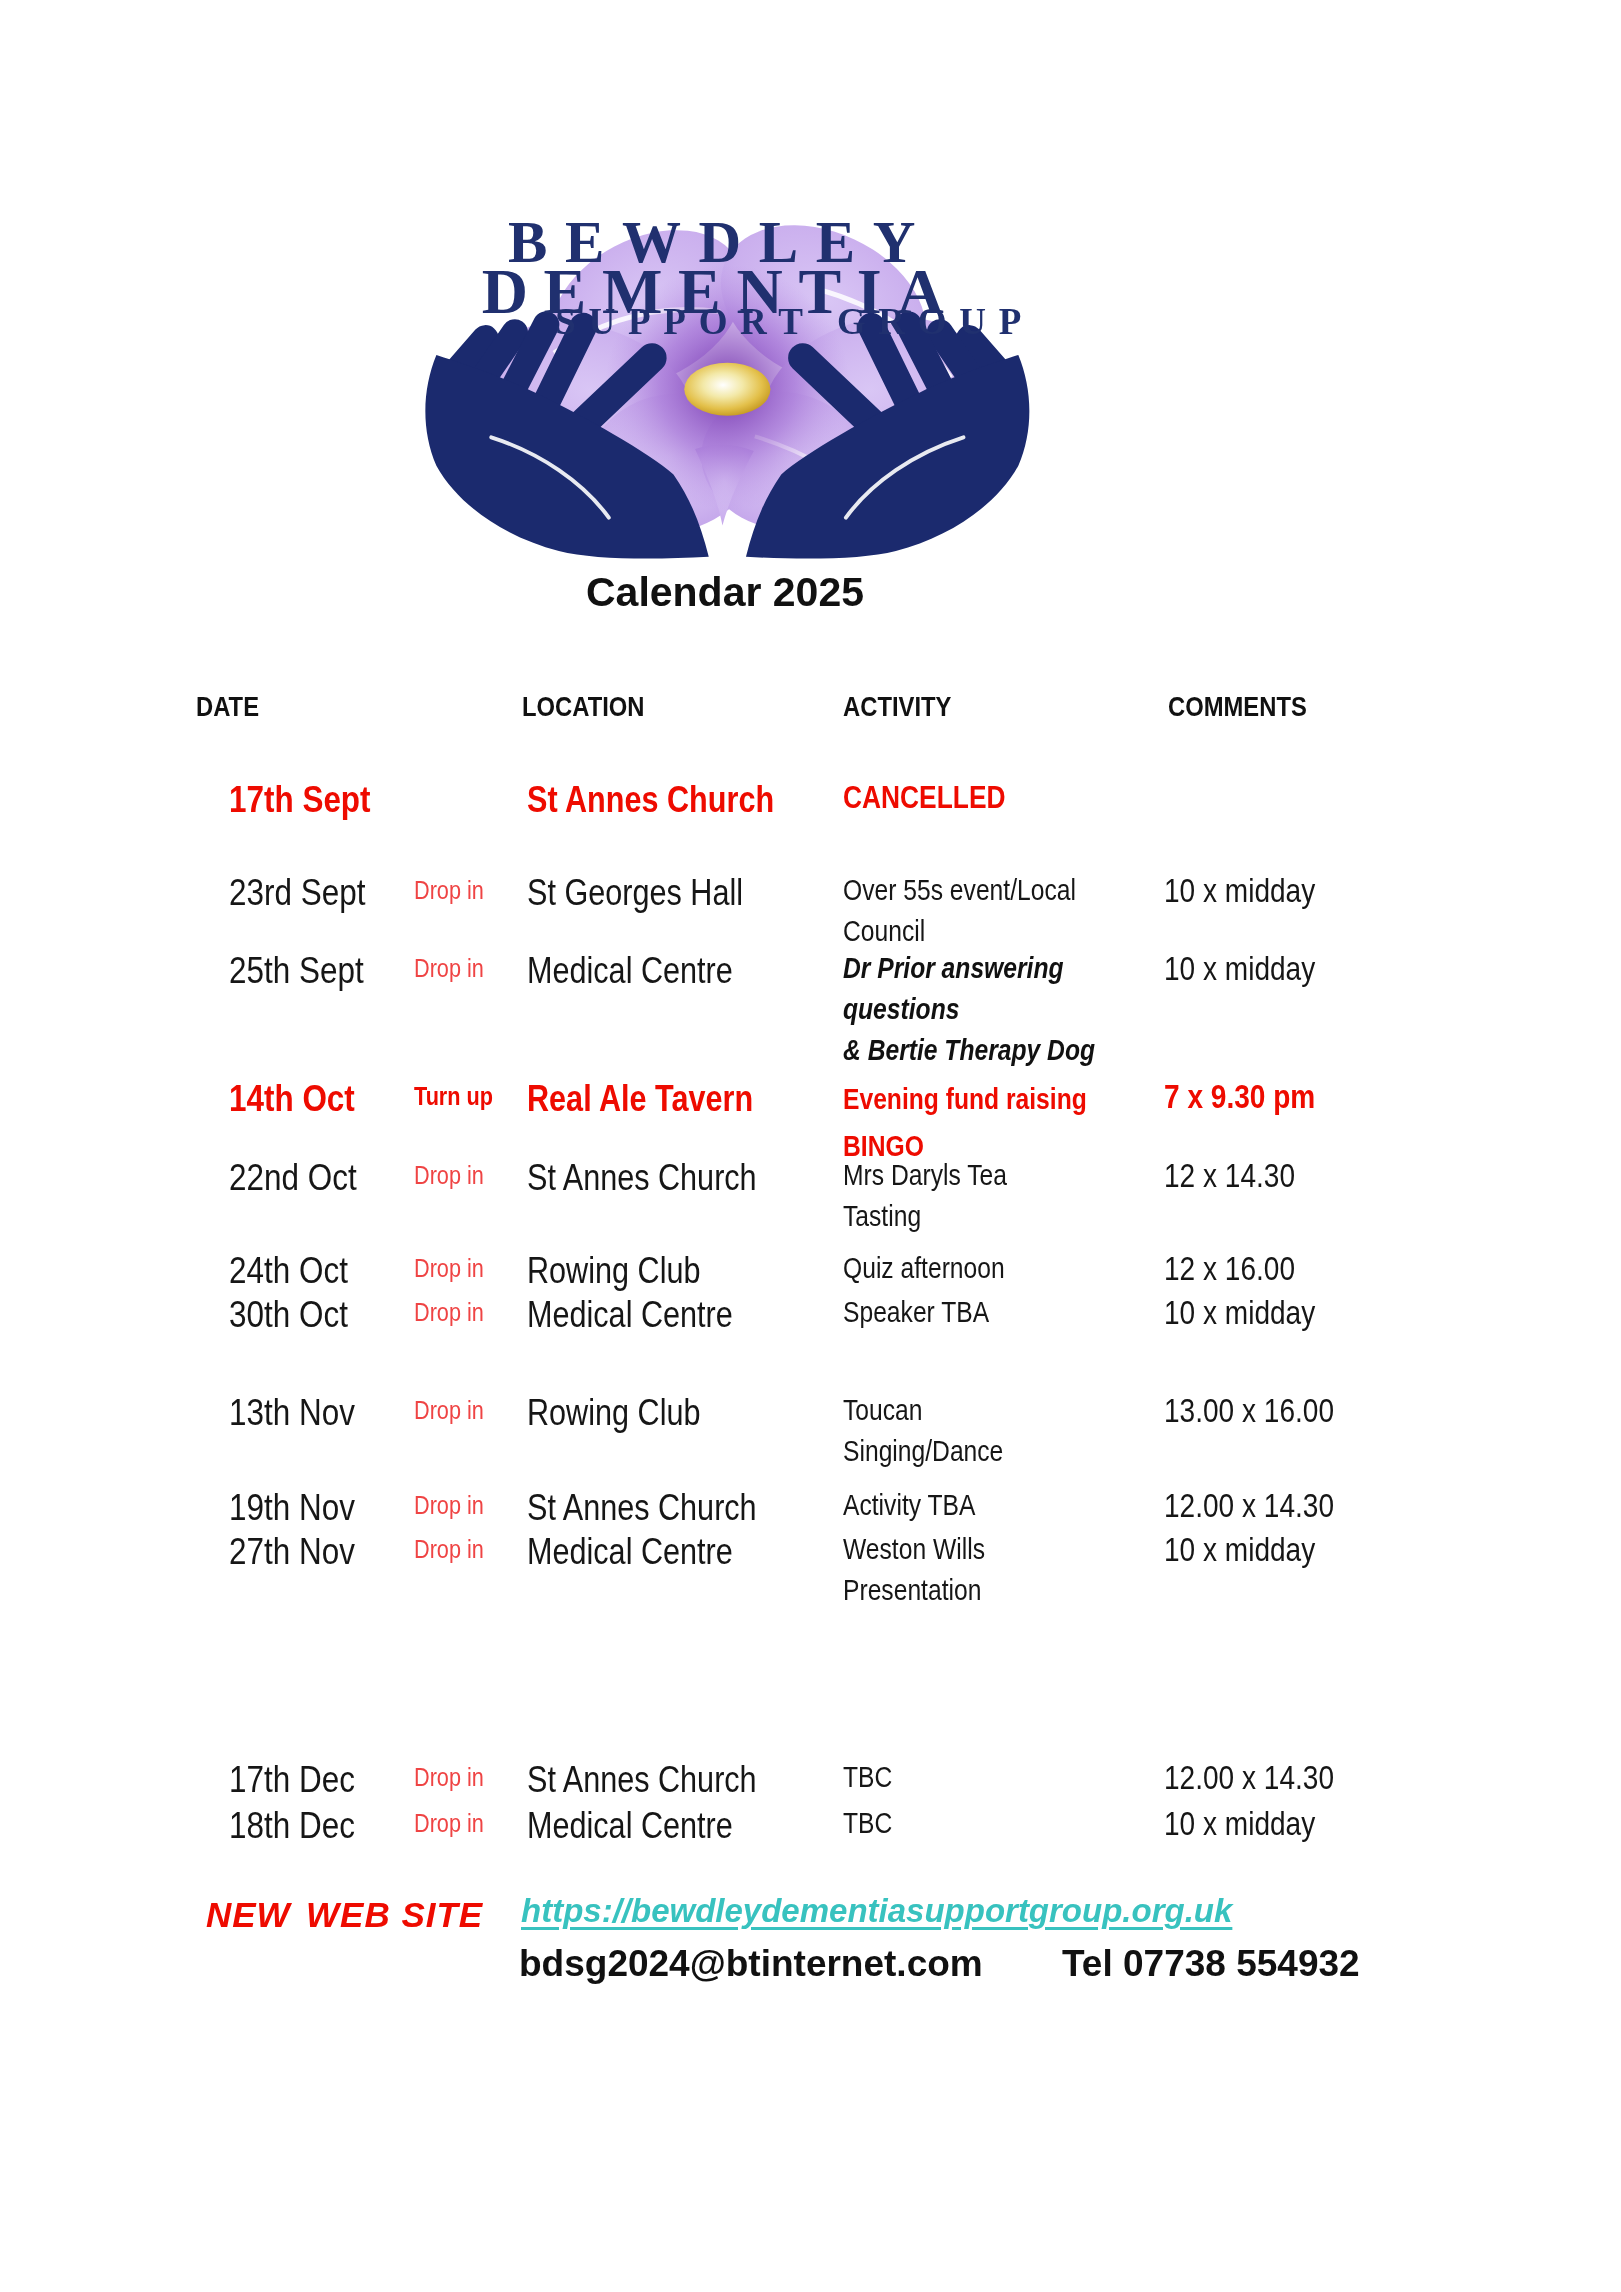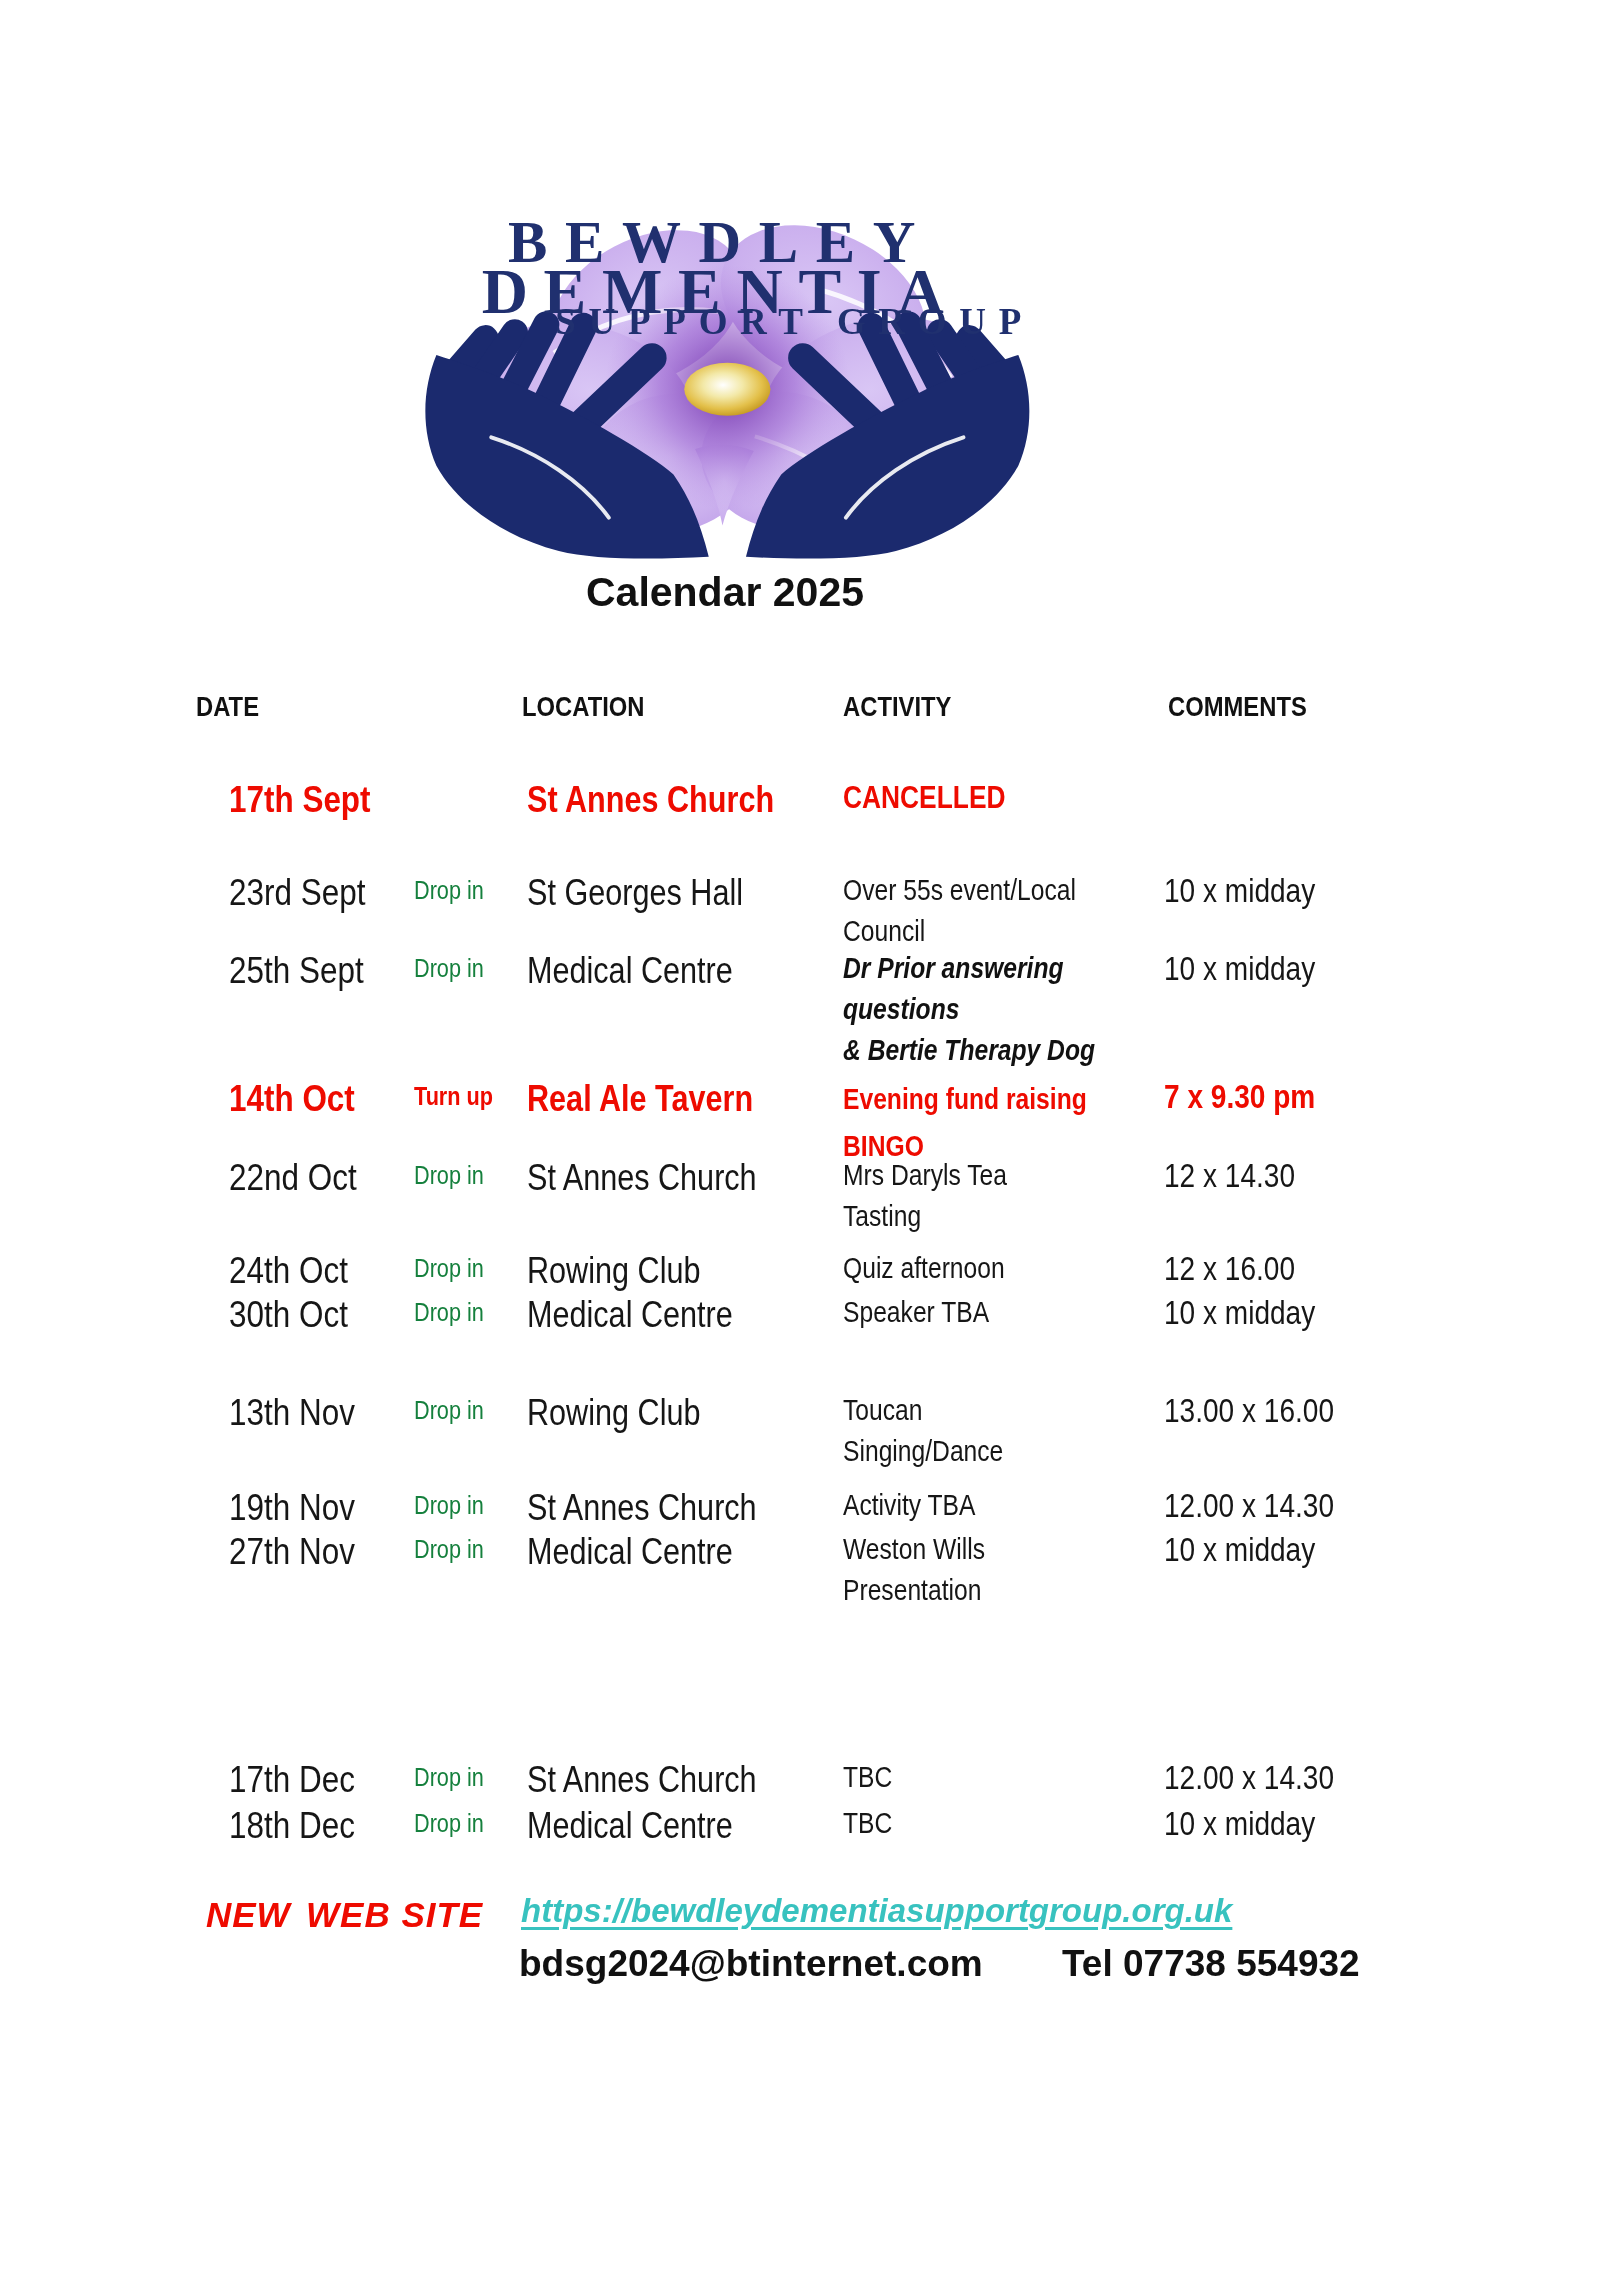--- a/index.html
+++ b/index.html
@@ -22,21 +22,21 @@
 
   
   .cx{display:inline-block;transform:scaleX(0.85);transform-origin:0 0;white-space:pre;}
   .hdr-row{position:absolute;left:0;top:691px;width:1621px;height:39px;}
   .hdr{position:absolute;top:0;font-size:28px;font-weight:bold;color:#111;}
   .h-date{left:196px;} .h-loc{left:522px;} .h-act{left:843px;} .h-com{left:1168px;}
 
   .row{position:absolute;left:0;width:1621px;height:9.8px;}
   .cell{position:absolute;top:0;line-height:1.25;}
   .c-date{left:208px;font-size:37px;margin-left:21px;}
-  .c-type{left:414px;top:4.9px;font-size:25.5px;color:#15803d;}
+  .c-type{left:414px;top:4.9px;font-size:25.5px;color:#ef4444;}
   .c-loc{left:527px;font-size:36px;text-align:right;}
   .c-act{left:843px;font-size:29px;line-height:41px;}
   .c-com{left:1164px;font-size:33px;}
 
   .rb{font-weight:bold;color:var(--red,#ee0b00);}           
   .act-lg{font-size:31px;}                                   
   .lh48{line-height:47px;}                                   
   .act-lg2{font-size:33px;line-height:53px;}                 
   .loc-2l{line-height:51px;}                                 
   .type-2l{line-height:42px;}                                

